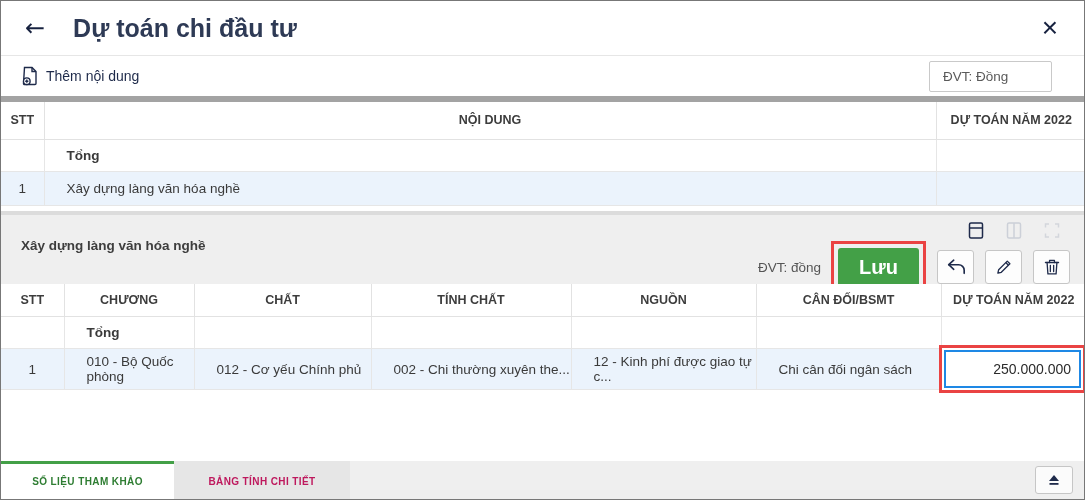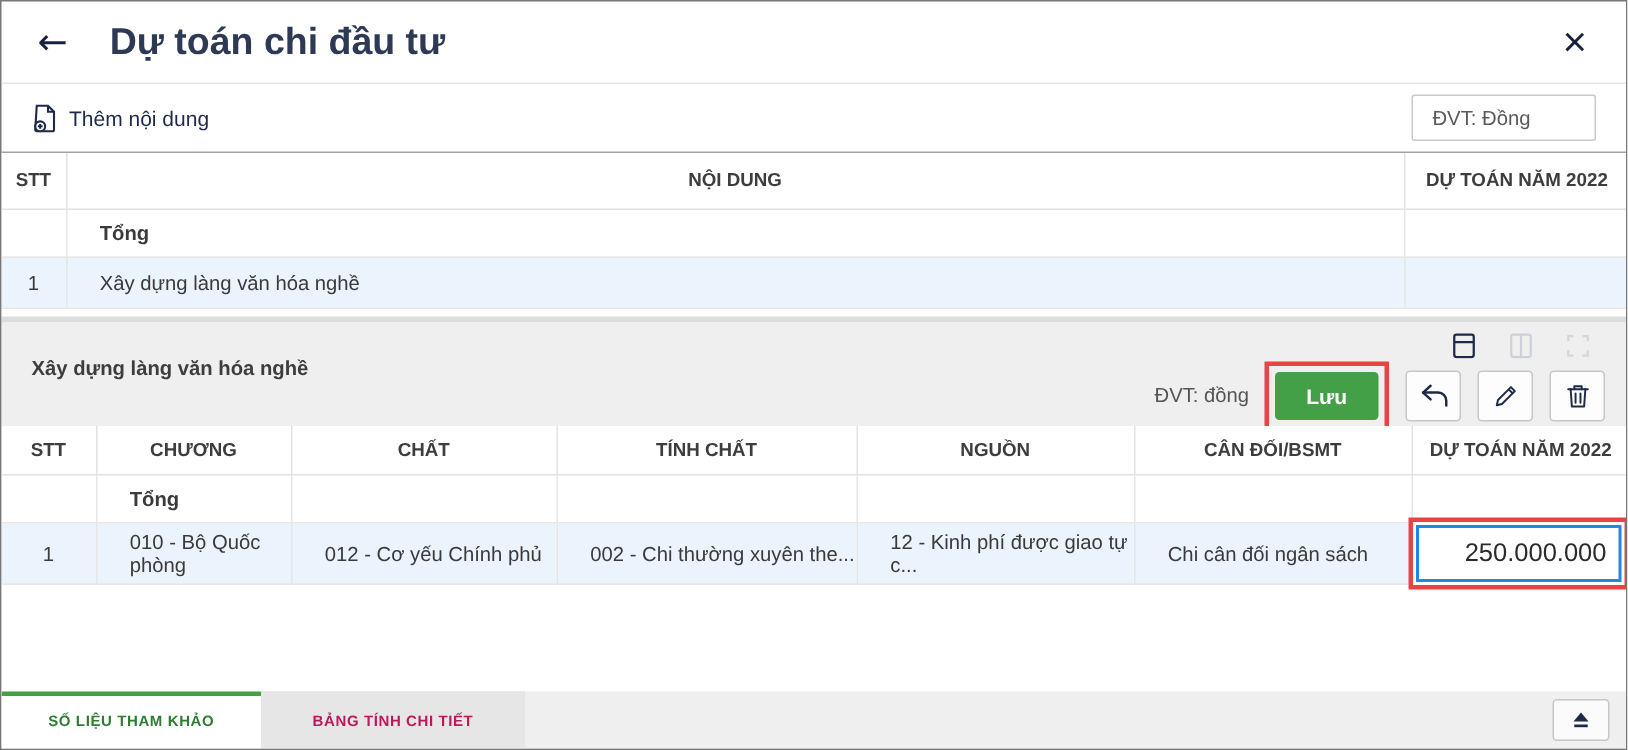--- a/index.html
+++ b/index.html
@@ -9,21 +9,21 @@
     position:relative; width:1085px; height:500px;
     border:1px solid #777; background:#fff;
     display:flex; flex-direction:column; overflow:hidden;
   }
   
   .hdr { height:55px; display:flex; align-items:center; flex:0 0 auto; border-bottom:1px solid #e6e6e6; }
   .back { margin-left:24px; font-family:"DejaVu Sans",sans-serif; font-size:24px; color:#16213f; cursor:pointer; line-height:1; }
   .title { margin-left:28px; font-size:25px; font-weight:700; color:#2e3a55; }
   .close { margin-left:auto; margin-right:26px; font-size:28px; font-weight:400; color:#16213f; cursor:pointer; line-height:1; }
   
-  .tbar { height:46px; flex:0 0 auto; display:flex; align-items:center; padding:0 20px 0 20px; border-bottom:1px solid #a3a3a3; }
+  .tbar { height:46px; flex:0 0 auto; display:flex; align-items:center; padding:0 32px 0 20px; border-bottom:6px solid #a3a3a3; }
   .addbtn { display:flex; align-items:center; gap:7px; color:#1e2a4a; font-size:14px; cursor:pointer; }
   .dvtbox { margin-left:auto; border:1px solid #c9c9c9; border-radius:2px; padding:7px 26px 7px 13px; font-size:13.5px; color:#5a5a5a; background:#fff; min-width:123px; }
   
   table { border-collapse:collapse; width:1085px; table-layout:fixed; }
   th { font-size:12.5px; font-weight:700; color:#3d3d3d; background:#fff; border:1px solid #e2e2e2; border-top:none; }
   td { font-size:13.5px; color:#3a3a3a; border:1px solid #e6e6e6; background:#fff; }
   th:first-child, td:first-child { border-left:none;margin-left:40px; }
   th:last-child, td:last-child { border-right:none; }
   .t1 th { height:37px; }
   .t1 .r-tong td { height:32px; }
@@ -39,26 +39,26 @@
   .gap1 { height:5px; background:#fff; flex:0 0 auto; }
   .gap2 { height:4px; background:#dcdcdc; flex:0 0 auto; }
   .panelhead { height:69px; background:#efefef; flex:0 0 auto; display:flex; align-items:stretch; padding:0 14px 0 20px; }
   .ph-title { align-self:center; font-size:13.5px; font-weight:700; color:#3d3d3d; margin-top:-8px; }
   .ph-right { margin-left:auto; display:flex; flex-direction:column; align-items:flex-end; }
   .layrow { display:flex; gap:22px; margin:7px 10px 2px 0; }
   .layrow .lic { cursor:pointer; display:flex; }
   .actrow { display:flex; align-items:center; }
   .dvt2 { font-size:13.5px; color:#555; margin-right:10px; }
   .redframe { border:3px solid var(--red); padding:4px; display:inline-flex; }
-  .savebtn { background:var(--green); color:#fff; border:none; border-radius:3px; font-size:14px; font-weight:700; padding:8px 21px; cursor:pointer; font-family:inherit; }
+  .savebtn { background:var(--green); color:#fff; border:none; border-radius:3px; font-size:20px; font-weight:700; padding:8px 21px; cursor:pointer; font-family:inherit; }
   .icobtn { width:37px; height:34px; margin-left:11px; background:#fdfdfd; border:1px solid #c6c6c6; border-radius:3px; display:flex; align-items:center; justify-content:center; cursor:pointer; }
   
   td.inputcell { padding:0; position:relative; overflow:visible; }
   .inputframe { position:absolute; left:-3px; right:0; top:-4px; bottom:-4px; border:3px solid var(--red); display:flex; align-items:center; justify-content:flex-end; padding:2px; background:#fff; }
-  .numinput { width:100%; height:100%; border:2px solid #1e88e5; font-family:inherit; font-size:17px; color:#2b2b2b; text-align:right; padding-right:8px; outline:none; }
+  .numinput { width:100%; height:100%; border:2px solid #1e88e5; font-family:inherit; font-size:14px; color:#2b2b2b; text-align:right; padding-right:8px; outline:none; }
   .filler { flex:1 1 auto; background:#fff; }
   
   .footer { height:38px; flex:0 0 auto; background:#efefef; display:flex; align-items:stretch; position:relative; }
   .tab { display:flex; align-items:center; justify-content:center; font-size:10px; font-weight:700; letter-spacing:.4px; cursor:pointer; }
   .tab.active { width:173px; background:#fff; border-top:3px solid var(--green); color:#2e7d32; }
   .tab.inactive { width:176px; background:#e6e6e6; color:#be185d; border-top:3px solid #e6e6e6; }
   .collapsebtn { position:absolute; right:11px; top:50%; transform:translateY(-50%); width:38px; height:28px; background:#fbfbfb; border:1px solid #c6c6c6; border-radius:3px; display:flex; align-items:center; justify-content:center; cursor:pointer; }
   svg { display:block; }
 </style>
 </head>

